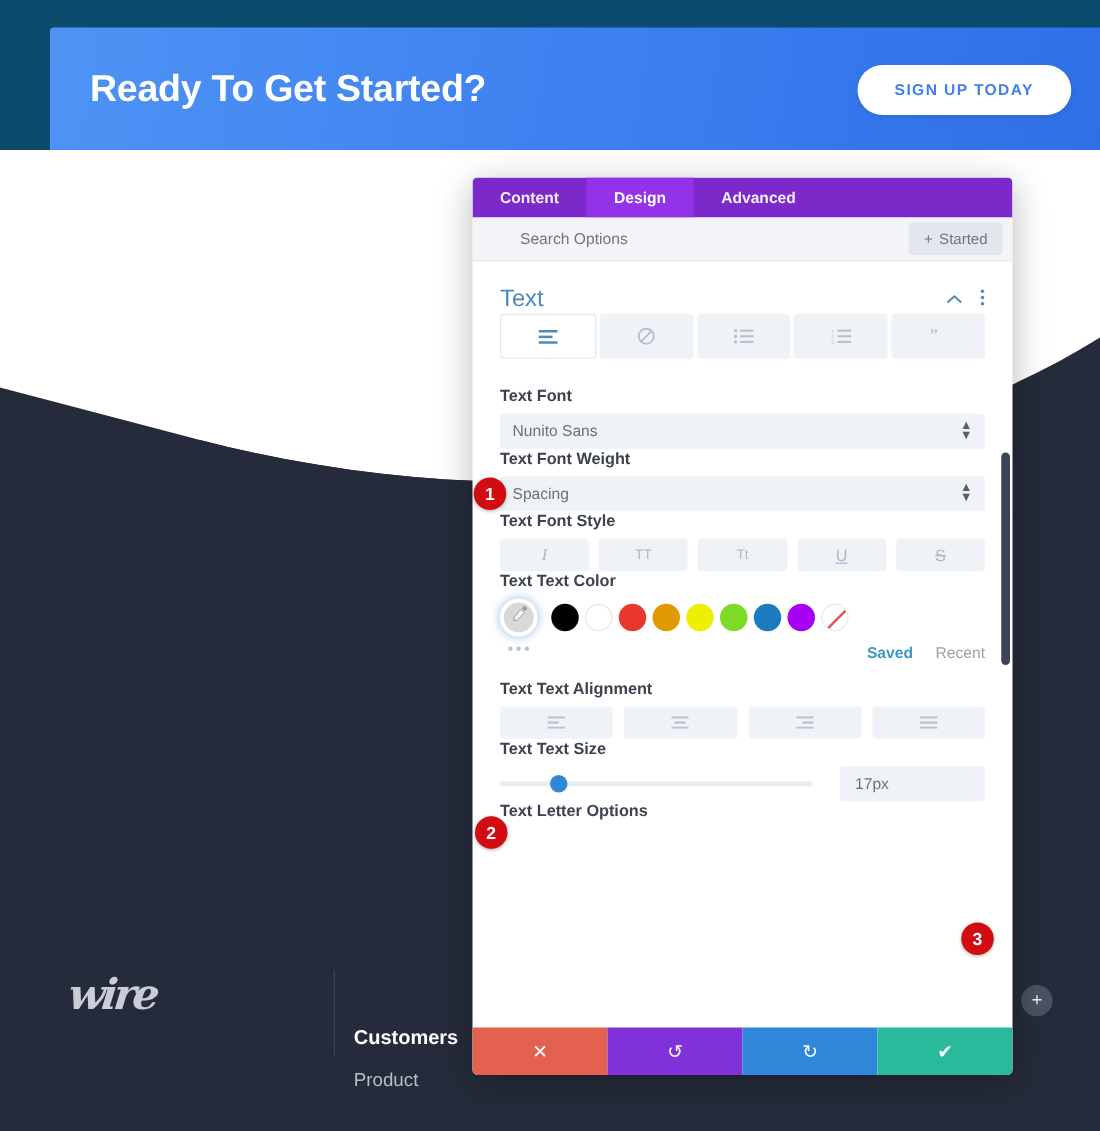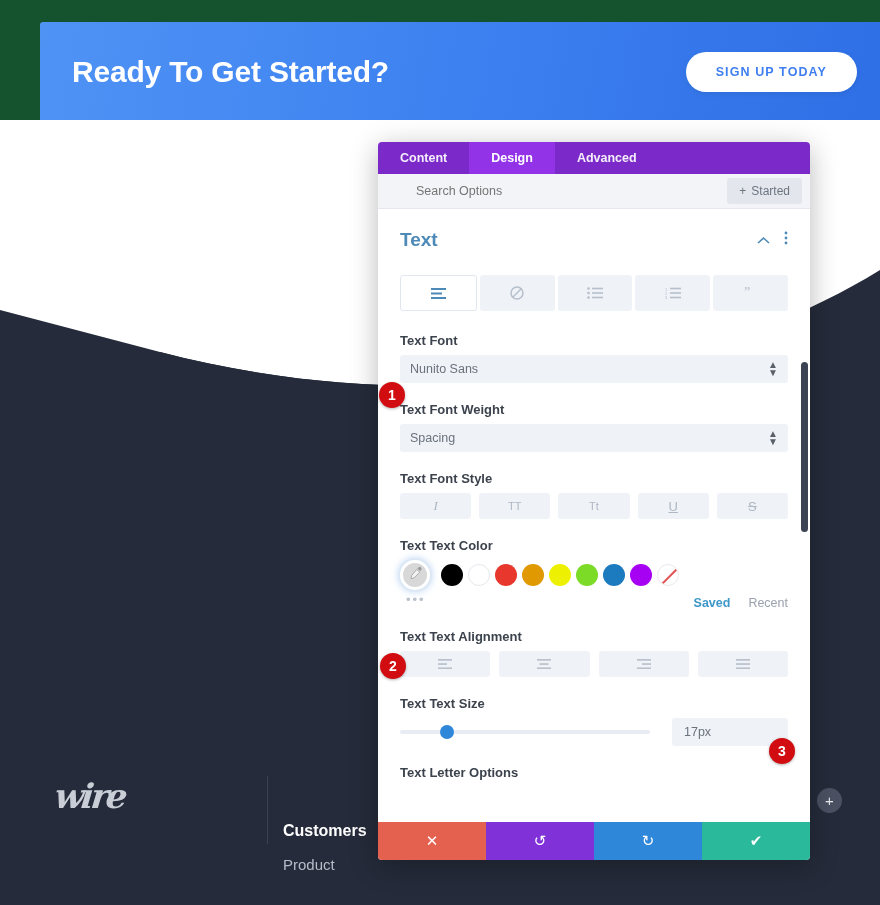--- a/index.html
+++ b/index.html
@@ -2,21 +2,21 @@
 <html><head>
 <meta charset="utf-8">
 <style>
   * { box-sizing: border-box; margin: 0; padding: 0; }
   html, body {
     width: 880px; height: 905px;
     font-family: "Liberation Sans", sans-serif;
     background: #ffffff;
     overflow: hidden;
   }
-  .page { position: relative; width: 880px; height: 905px; background: #14532d; overflow: hidden; }
+  .page { position: relative; width: 880px; height: 905px; background: #0c4a6e; overflow: hidden; }
 
   
   .cta-banner {
     position: absolute; left: 40px; top: 22px; width: 845px; height: 100px;
     background: linear-gradient(100deg, #4f93f5 0%, #3b7ff0 55%, #2f6fe6 100%);
     border-radius: 3px;
     display: flex; align-items: center; justify-content: space-between;
     padding: 0 28px 0 32px;
   }
   .cta-title {
@@ -106,37 +106,37 @@
     font-size: 12.5px; color: #8a9099; font-family: "Liberation Sans", sans-serif;
   }
   .filter-btn {
     background: #e3e7ed; color: #6d7580; font-size: 12px;
     padding: 6px 12px; border-radius: 3px; display: flex; align-items: center; gap: 5px;
   }
 
   .modal-body { flex: 1; overflow: hidden; position: relative; padding: 0 22px; }
 
   .section-head {
-    display: flex; align-items: center; padding: 20px 0 24px 0; font-weight: bold;
+    display: flex; align-items: center; padding: 20px 0 0 0;
   }
   .section-title { color: #4e8ab8; font-size: 19px; flex: 1; }
   .sec-icons { display: flex; align-items: center; gap: 14px; color: #4e8ab8; }
 
   .seg-row { display: flex; gap: 3px; margin-bottom: 22px; }
   .seg {
     flex: 1; height: 36px; background: #eff2f7; border-radius: 3px;
     display: flex; align-items: center; justify-content: center;
     color: #b6bfcb;
   }
   .seg.active { background: #ffffff; border: 1px solid #e2e7ef; color: #4e8ab8; }
 
   .field-label {
     color: #3c434d; font-size: 13px; font-weight: bold; margin-bottom: 7px;
   }
-  .field-group { margin-bottom: 19px; position: relative; }
+  .field-group { position: relative; }
 
   .select-box {
     height: 28px; background: #eff2f7; border-radius: 3px;
     display: flex; align-items: center; padding: 0 10px;
     font-size: 12.5px; color: #6a727c;
   }
   .select-box .val { flex: 1; }
   .spin { color: #5a6068; font-size: 10px; line-height: 8px; text-align: center; }
 
   .btn-row { display: flex; gap: 8px; }

